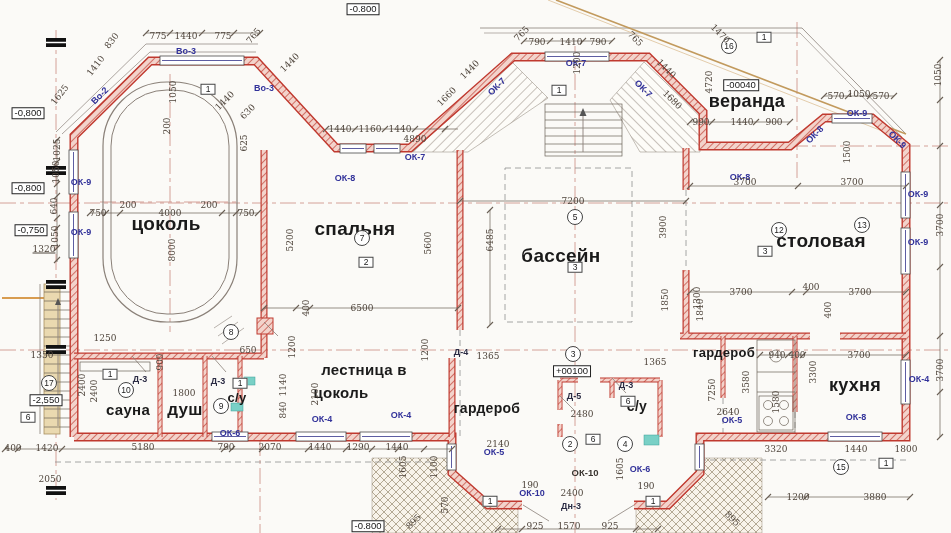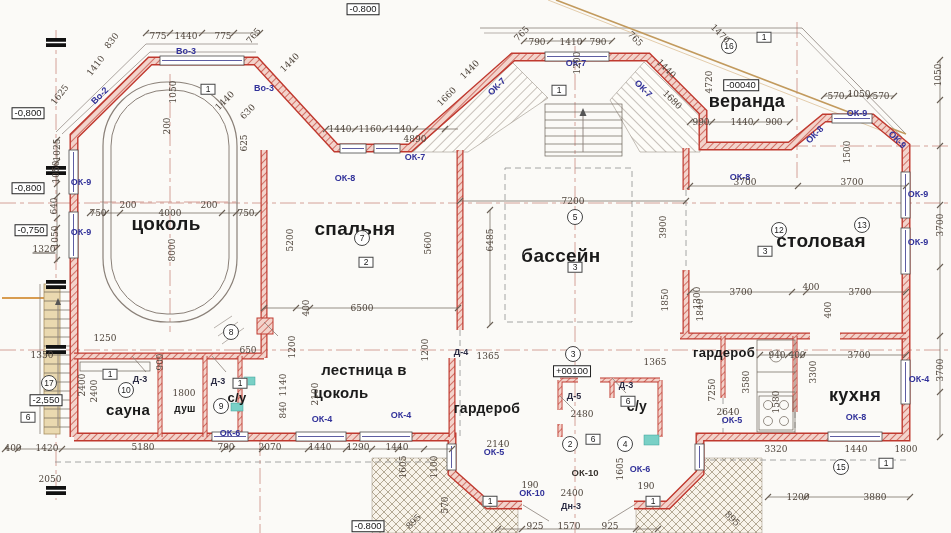--- a/index.html
+++ b/index.html
@@ -249,23 +249,23 @@
         </g>
     </g>
   </svg>
 
   <div style="position:absolute;left:0;top:0;width:951px;height:533px;">
       <div class="lbl c-room" style="left: 166px; top: 223px; transform: translate(-50%, -50%);">цоколь</div>
       <div class="lbl c-room" style="left: 355px; top: 228px; transform: translate(-50%, -50%);">спальня</div>
       <div class="lbl c-room" style="left: 561px; top: 255px; transform: translate(-50%, -50%);">бассейн</div>
       <div class="lbl c-room" style="left: 821px; top: 240px; transform: translate(-50%, -50%);">столовая</div>
       <div class="lbl c-room" style="left: 747px; top: 101px; font-size: 18px; transform: translate(-50%, -50%);">веранда</div>
-      <div class="lbl c-room" style="left: 855px; top: 395px; font-size: 18px; transform: translate(-50%, -50%);">кухня</div>
+      <div class="lbl c-room" style="left: 855px; top: 385px; font-size: 18px; transform: translate(-50%, -50%);">кухня</div>
       <div class="lbl c-room" style="left: 128px; top: 409px; font-size: 15px; transform: translate(-50%, -50%);">сауна</div>
-      <div class="lbl c-room" style="left: 185px; top: 409px; font-size: 10px; transform: translate(-50%, -50%);">душ</div>
+      <div class="lbl c-room" style="left: 185px; top: 409px; font-size: 17px; transform: translate(-50%, -50%);">душ</div>
       <div class="lbl c-room" style="left: 237px; top: 397px; font-size: 13px; transform: translate(-50%, -50%);">с/у</div>
       <div class="lbl c-room" style="left: 637px; top: 406px; font-size: 14px; transform: translate(-50%, -50%);">с/у</div>
       <div class="lbl c-room" style="left: 487px; top: 408px; font-size: 14px; transform: translate(-50%, -50%);">гардероб</div>
       <div class="lbl c-room" style="left: 724px; top: 352px; font-size: 13px; transform: translate(-50%, -50%);">гардероб</div>
       <div class="lbl c-room" style="left: 364px; top: 369px; font-size: 15px; transform: translate(-50%, -50%);">лестница в</div>
       <div class="lbl c-room" style="left: 341px; top: 392px; font-size: 15px; transform: translate(-50%, -50%);">цоколь</div>
       <div class="lbl c-elev" style="left: 363px; top: 9px; transform: translate(-50%, -50%);">-0.800</div>
       <div class="lbl c-elev" style="left: 741px; top: 85px; transform: translate(-50%, -50%);">-00040</div>
       <div class="lbl c-elev" style="left: 28px; top: 113px; transform: translate(-50%, -50%);">-0,800</div>
       <div class="lbl c-elev" style="left: 28px; top: 188px; transform: translate(-50%, -50%);">-0,800</div>

